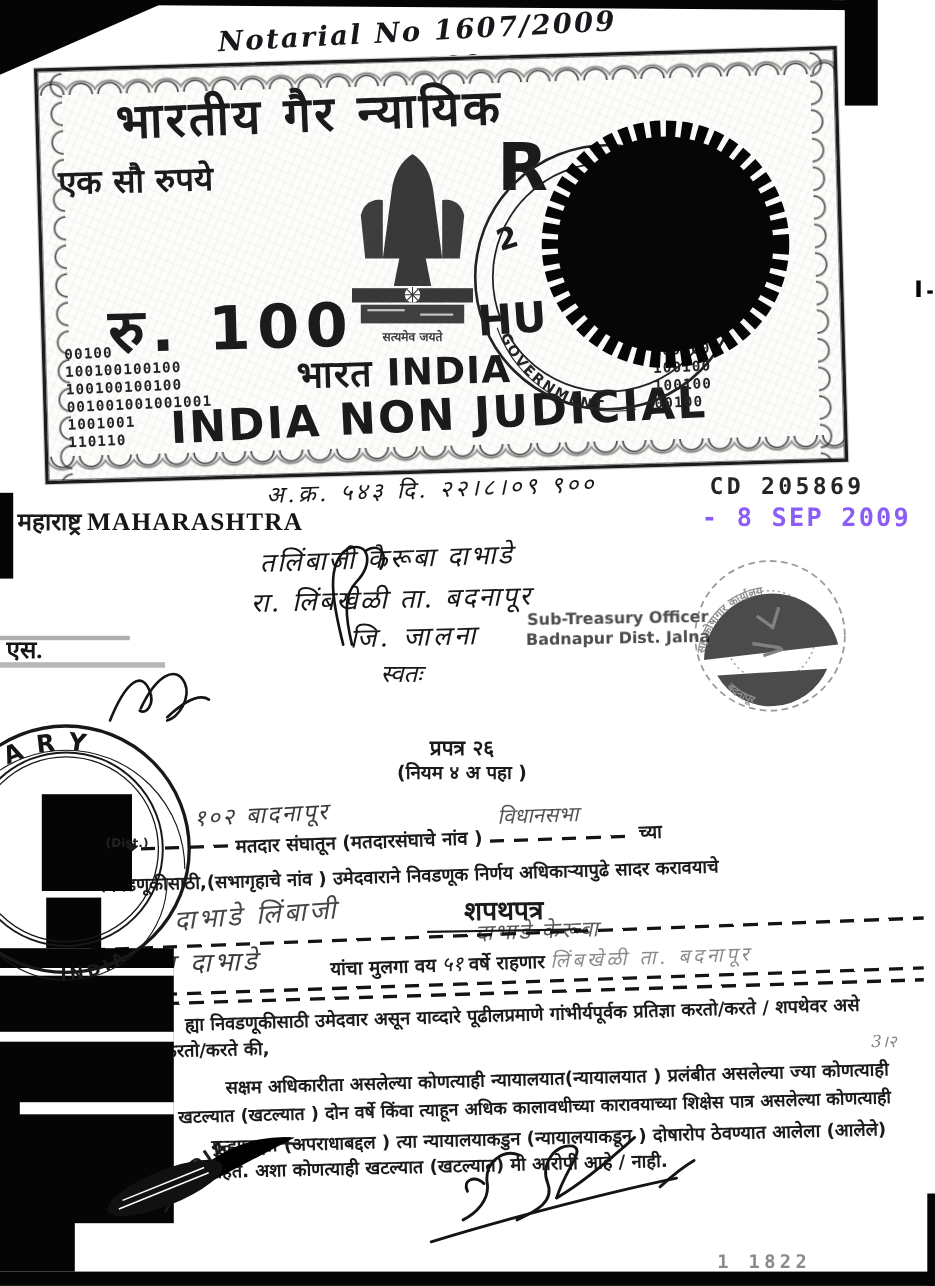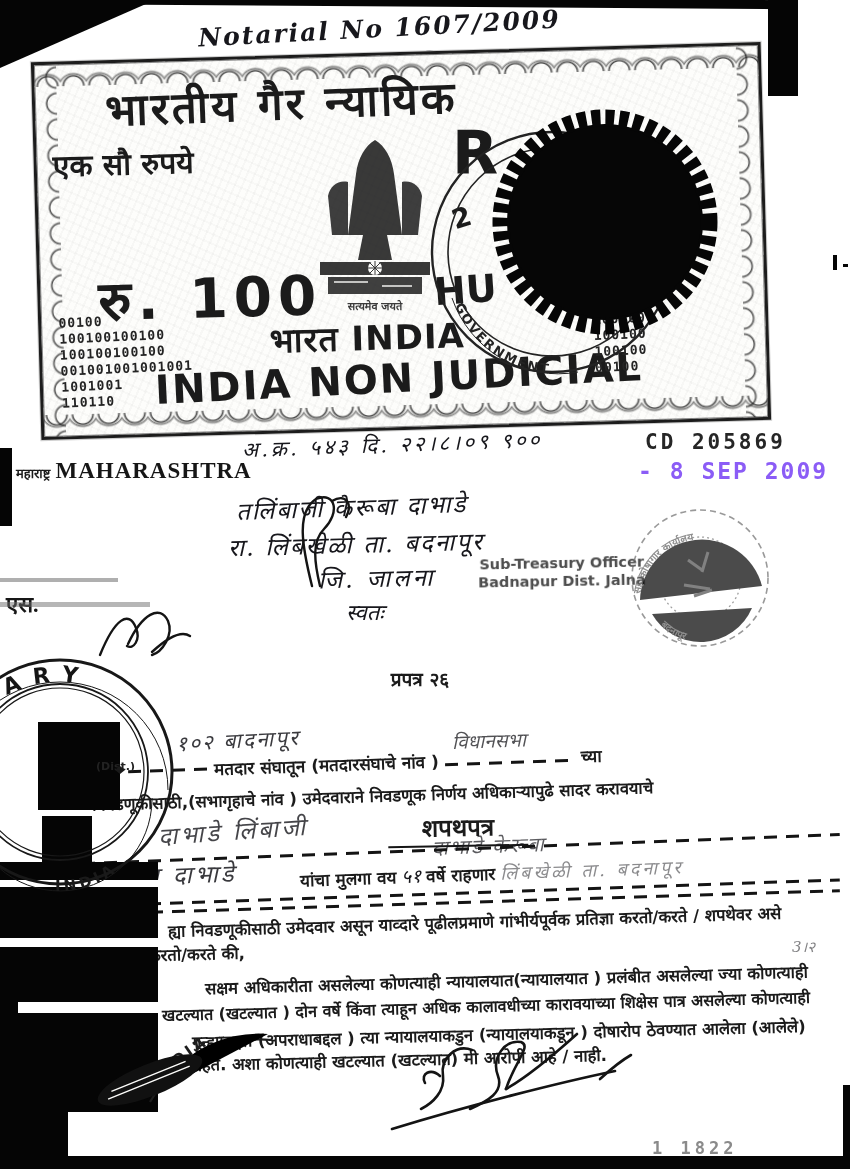--- a/index.html
+++ b/index.html
@@ -183,39 +183,40 @@
       <path d="M392 1129 C470 1105 562 1082 615 1071"></path>
       <path d="M600 1079 C612 1068 624 1059 631 1055"></path>
     </g>
   </svg>
 
   <div class="abs hw" style="left:242px;top:430px;font-size:21px;transform:rotate(-2deg);letter-spacing:3px;">अ.क्र. ५४३  दि. २२।८।०९   ९००</div>
   <div class="abs mono" style="left:645px;top:430px;font-size:21px;font-weight:700;letter-spacing:3px;color:#262626;">CD 205869</div>
   <div class="abs mono" style="left:638px;top:458px;font-size:23px;font-weight:700;letter-spacing:2px;color:#8b5cf6;">- 8 SEP 2009</div>
 
   <div class="abs" style="left:16px;top:458px;white-space:nowrap;">
-    <span class="pr" style="font-size:13px;">महाराष्ट्र</span>
+    <span class="pr" style="font-size:22px;">महाराष्ट्र</span>
     <span class="serif" style="font-size:23px;font-weight:700;letter-spacing:1px;">MAHARASHTRA</span>
   </div>
 
   <div class="abs hw" style="left:236px;top:490px;font-size:24px;transform:rotate(-2deg);letter-spacing:2px;">तलिंबाजी केरूबा दाभाडे</div>
   <div class="abs hw" style="left:228px;top:527px;font-size:24px;transform:rotate(-1.5deg);letter-spacing:2px;">रा. लिंबखेळी ता. बदनापूर</div>
   <div class="abs hw" style="left:318px;top:561px;font-size:24px;transform:rotate(-1.5deg);letter-spacing:3px;">जि. जालना</div>
   <div class="abs hw" style="left:346px;top:596px;font-size:22px;">स्वतः</div>
 
-  <div class="abs serif" style="left:6px;top:552px;font-size:22px;font-weight:700;">एस.</div>
+  <div class="abs serif" style="left:6px;top:538px;font-size:22px;font-weight:700;">एस.</div>
   <div class="faintbar" style="left:0;top:578px;width:118px;height:4px;opacity:.55;"></div>
   <div class="faintbar" style="left:0;top:602px;width:150px;height:5px;opacity:.5;"></div>
 
   <div class="abs" style="left:478px;top:554px;font-size:14.5px;font-weight:700;color:#4d4d4d;filter:blur(.35px);transform:rotate(-1deg);text-align:center;line-height:18px;">
     <div>Sub-Treasury Officer</div>
     <div>Badnapur Dist. Jalna</div>
   </div>
 
   <div class="abs pr" style="left:330px;top:666px;width:180px;text-align:center;font-size:19px;">प्रपत्र २६</div>
+  <div class="abs pr" style="left:310px;top:690px;width:220px;text-align:center;font-size:17px;">(नियम ४ अ पहा )</div>
 
   <div class="abs hw" style="left:176px;top:726px;font-size:21px;transform:rotate(-3deg);opacity:.85;letter-spacing:2px;">१०२ बादनापूर</div>
 
   <div class="abs" style="left:128px;top:752px;transform:rotate(-2deg);white-space:nowrap;display:flex;align-items:center;gap:6px;">
     <span class="dash" style="position:static;display:inline-block;width:80px;"></span>
     <span class="pr" style="font-size:17px;">मतदार संघातून (मतदारसंघाचे नांव )</span>
     <span style="position:relative;display:inline-block;">
       <span class="dash" style="position:static;display:inline-block;width:130px;"></span>
       <span class="abs hw" style="left:8px;top:-22px;font-size:19px;opacity:.75;">विधानसभा</span>
     </span>

